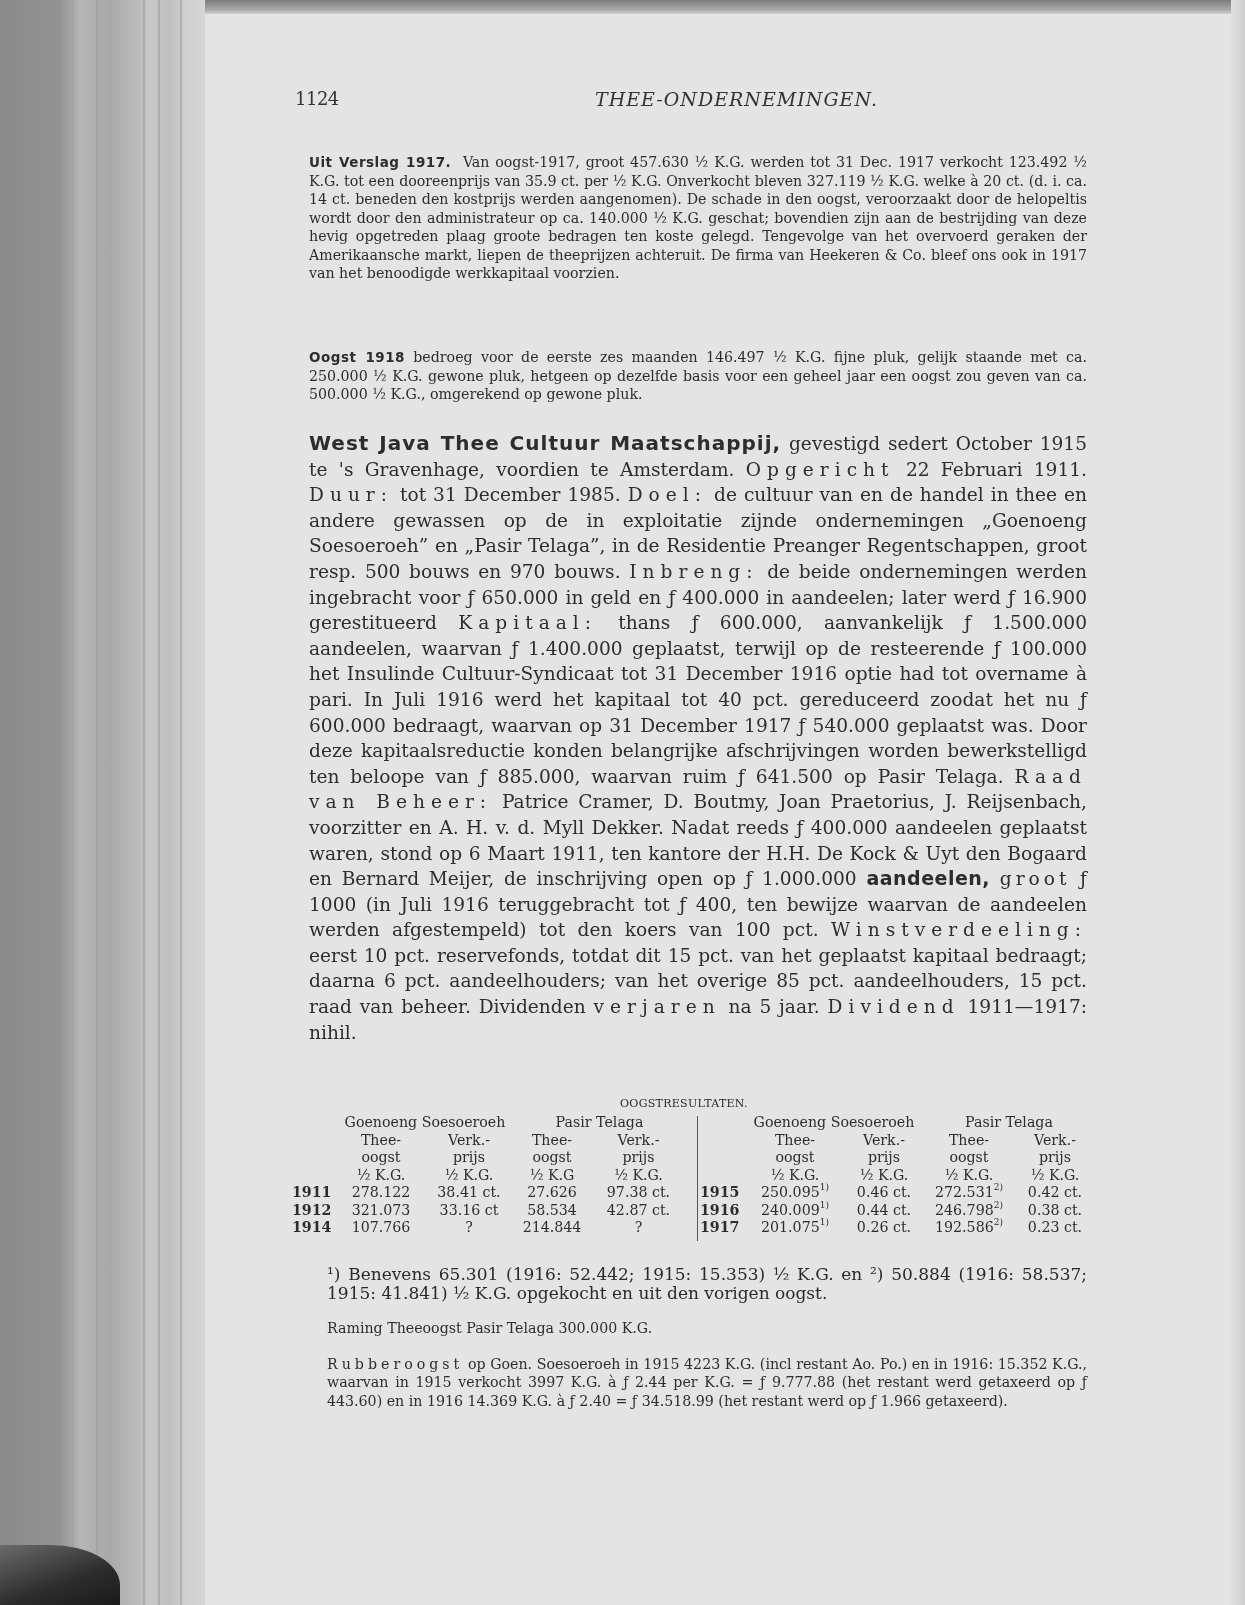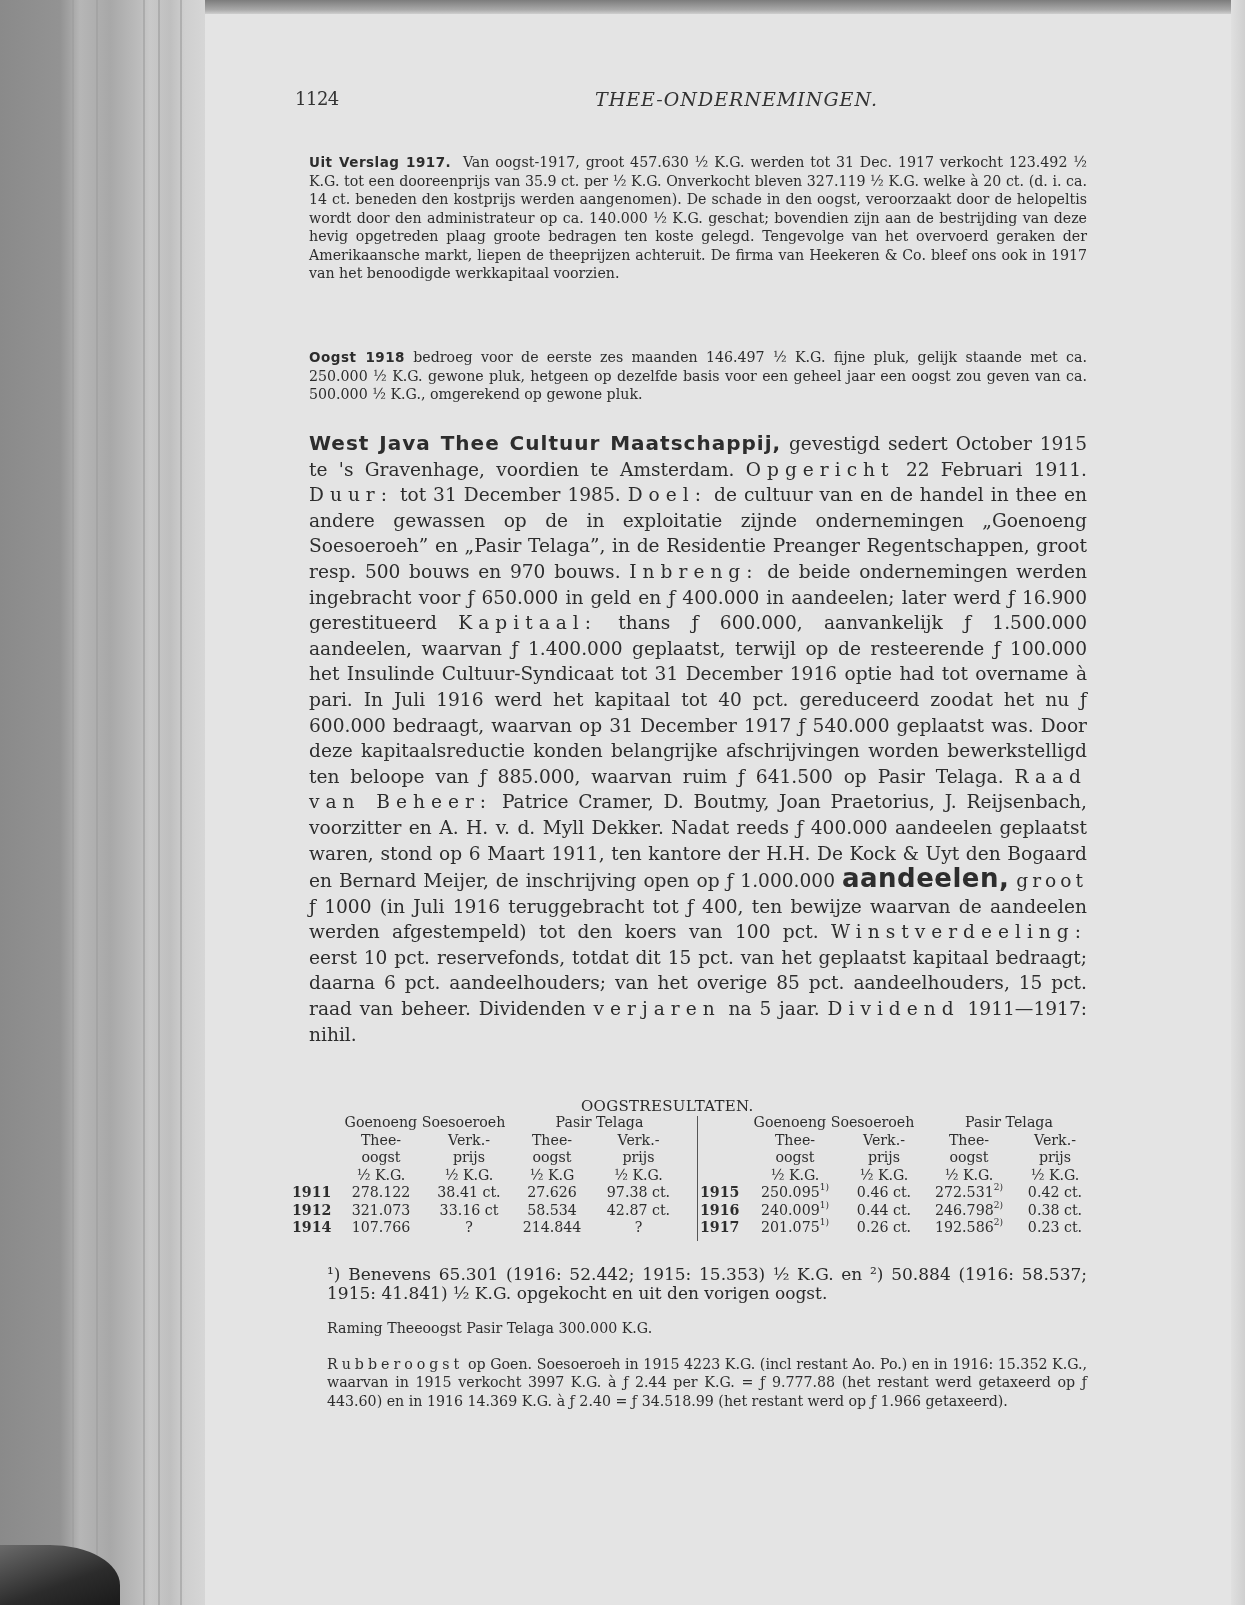--- a/index.html
+++ b/index.html
@@ -31,27 +31,27 @@
   .right-shade { position:absolute; right:0; top:0; width:14px; height:1605px; background:linear-gradient(to right,#e0e0e0,#cfcfcf); }
 
   .header { position:absolute; left:295px; top:88px; width:800px; height:30px; }
   .page-number { position:absolute; left:0; top:0; font-size:18px; letter-spacing:-0.5px; color:#333; }
   .running-title { position:absolute; left:300px; top:0; font-size:19px; font-style:italic; letter-spacing:1px; color:#333; }
 
   .small { position:absolute; left:292px; width:812px; font-size:14.2px; line-height:18.5px; text-align:justify; color:#2d2d2d; }
   .small .lead { font-family:"DejaVu Sans", sans-serif; font-weight:bold; font-size:13.5px; letter-spacing:0.5px; }
   .main { position:absolute; left:292px; width:812px; font-size:18.6px; line-height:25.6px; text-align:justify; color:#2d2d2d; }
   .main .company { font-family:"DejaVu Sans", sans-serif; font-weight:bold; font-size:20px; letter-spacing:1px; }
-  .main .bold-sans { font-family:"DejaVu Sans", sans-serif; font-weight:bold; font-size:26px; letter-spacing:0.5px; }
+  .main .bold-sans { font-family:"DejaVu Sans", sans-serif; font-weight:bold; font-size:19px; letter-spacing:0.5px; }
   .sp { letter-spacing:6px; }
   .sp-small { letter-spacing:4px; }
   p { margin:17px; }
 
   
-  .table-title { position:absolute; left:581px; top:1097px; font-size:15px; letter-spacing:0.3px; }
+  .table-title { position:absolute; left:620px; top:1097px; font-size:11px; letter-spacing:0.3px; }
   .half { position:absolute; top:1114px; font-size:14.2px; line-height:17.5px; color:#2d2d2d; }
   .half table { border-collapse:collapse; }
   .half td { padding:0; white-space:nowrap; }
   .half-left { left:292px; width:400px; }
   .half-right { left:700px; width:410px; }
   .divider { position:absolute; left:697px; top:1116px; width:1px; height:125px; background:#555; }
   .c-year { width:45px; text-align:left;font-weight:bold; }
   .c-num { text-align:center; }
 
   .footnote { position:absolute; left:292px; top:1248px; width:812px; font-size:17px; line-height:18.5px; text-align:justify; }

